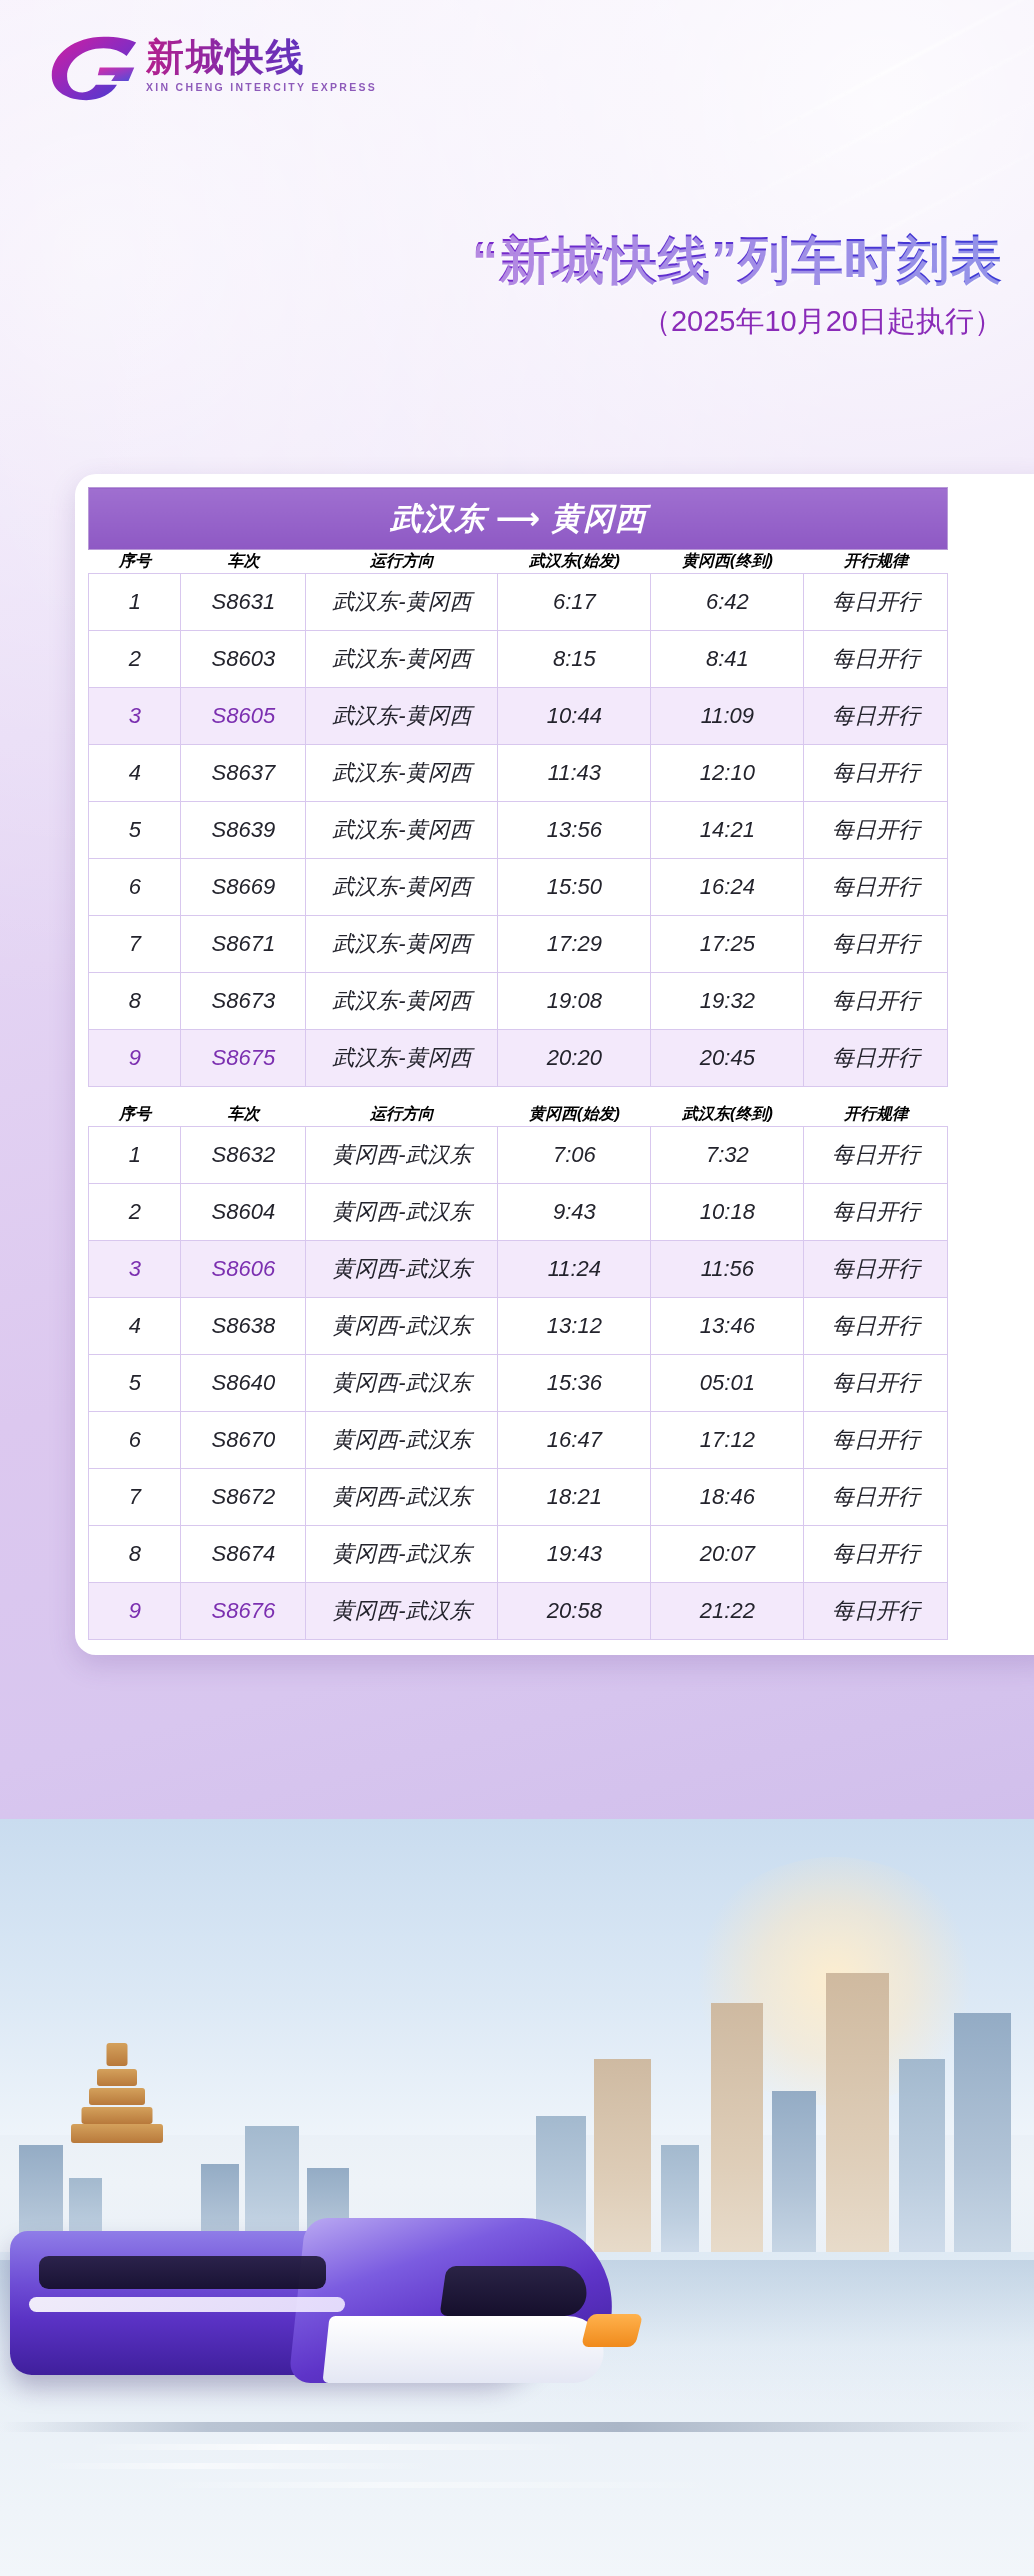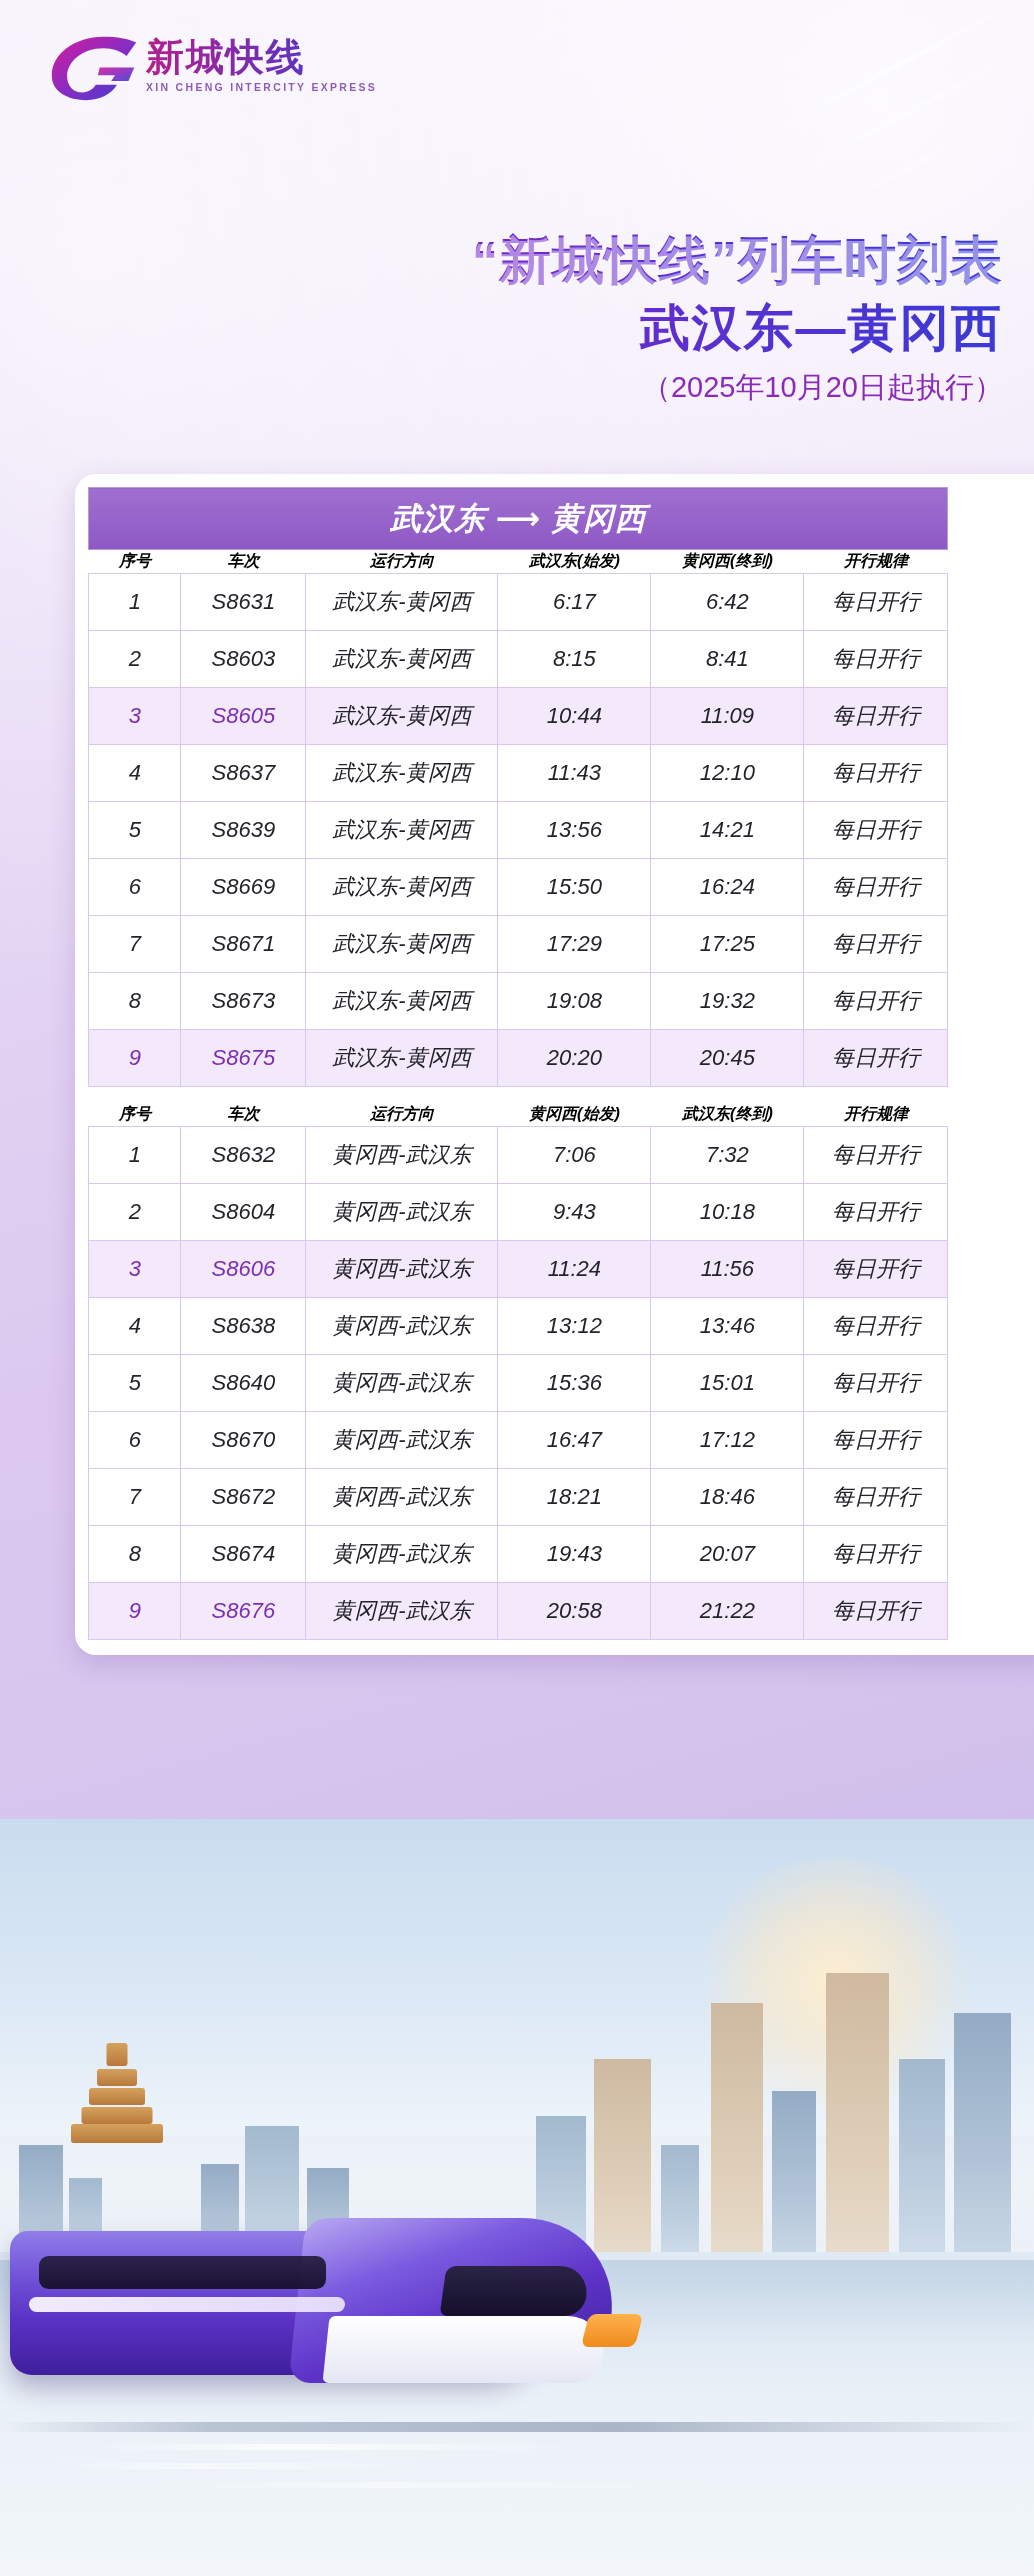--- a/index.html
+++ b/index.html
@@ -155,21 +155,20 @@
       <path d="M56 36 L92 36 L86 50 L68 50 L72 44 L54 44 Z" fill="url(#lg1)" opacity="0.92"></path>
     </svg>
     <div class="logo-text">
       <div class="logo-cn">新城快线</div>
       <div class="logo-en">XIN CHENG INTERCITY EXPRESS</div>
     </div>
   </div>
 
   <div class="title-block">
     <div class="t1">“新城快线”列车时刻表</div>
-    <div class="t2">武汉东—黄冈西</div>
     <div class="t3">（2025年10月20日起执行）</div>
   </div>
 
   <div class="card">
     <table>
       <colgroup>
         <col class="col1">
           <col class="col2">
           <col class="col3">
           <col class="col4">
@@ -301,21 +300,21 @@
             <td>黄冈西-武汉东</td>
             <td>13:12</td>
             <td>13:46</td>
             <td>每日开行</td>
           </tr>
           <tr>
             <td>5</td>
             <td>S8640</td>
             <td>黄冈西-武汉东</td>
             <td>15:36</td>
-            <td>15:01</td>
+            <td>05:01</td>
             <td>每日开行</td>
           </tr>
           <tr>
             <td>6</td>
             <td>S8670</td>
             <td>黄冈西-武汉东</td>
             <td>16:47</td>
             <td>17:12</td>
             <td>每日开行</td>
           </tr>

